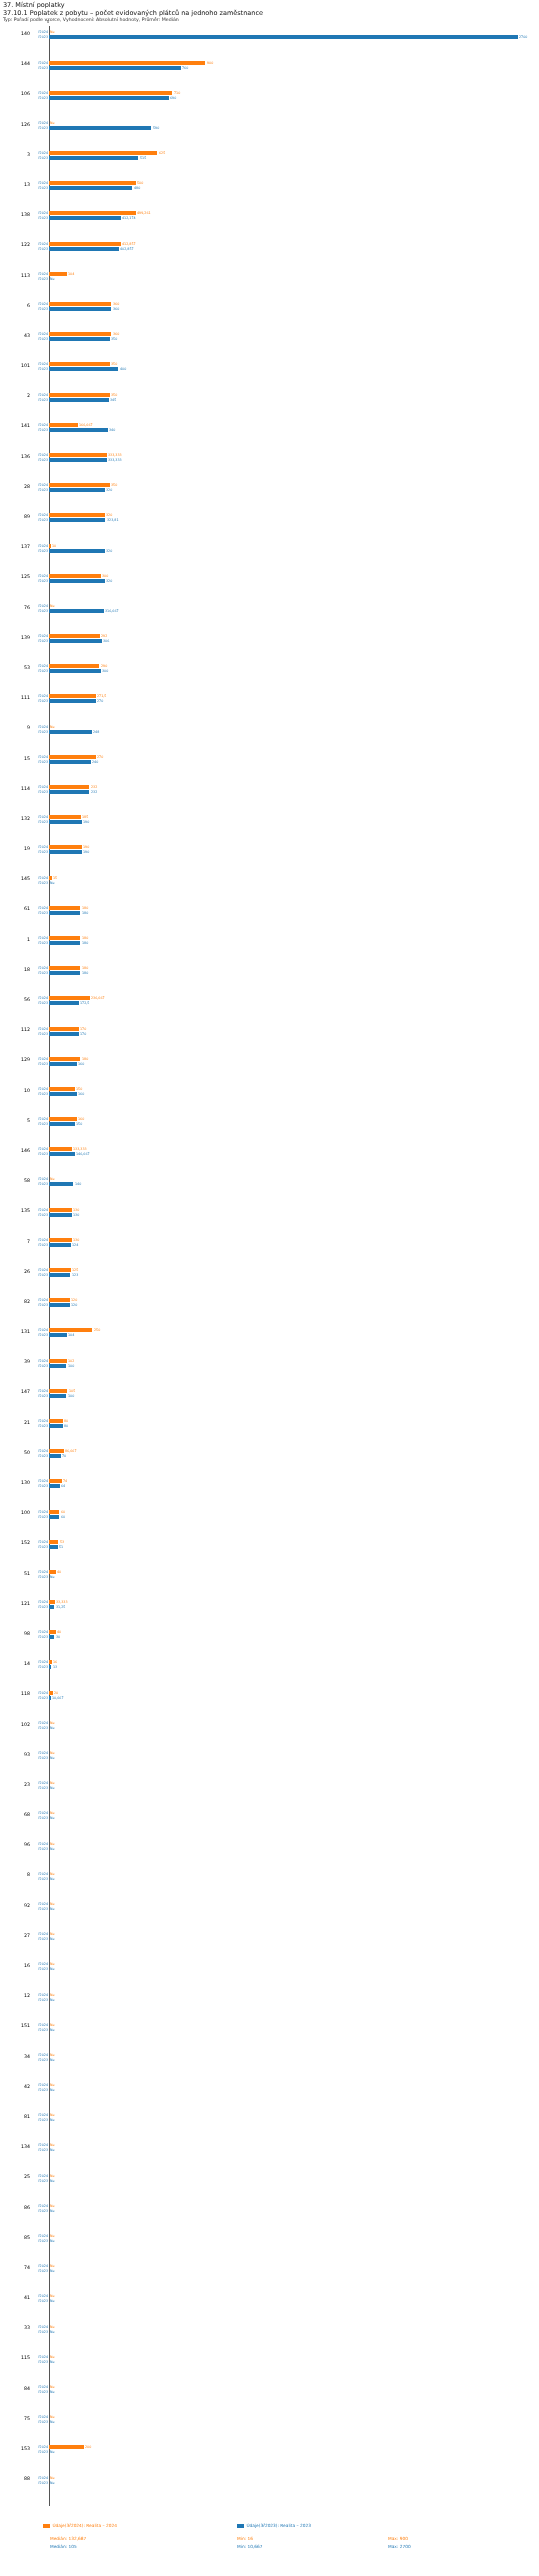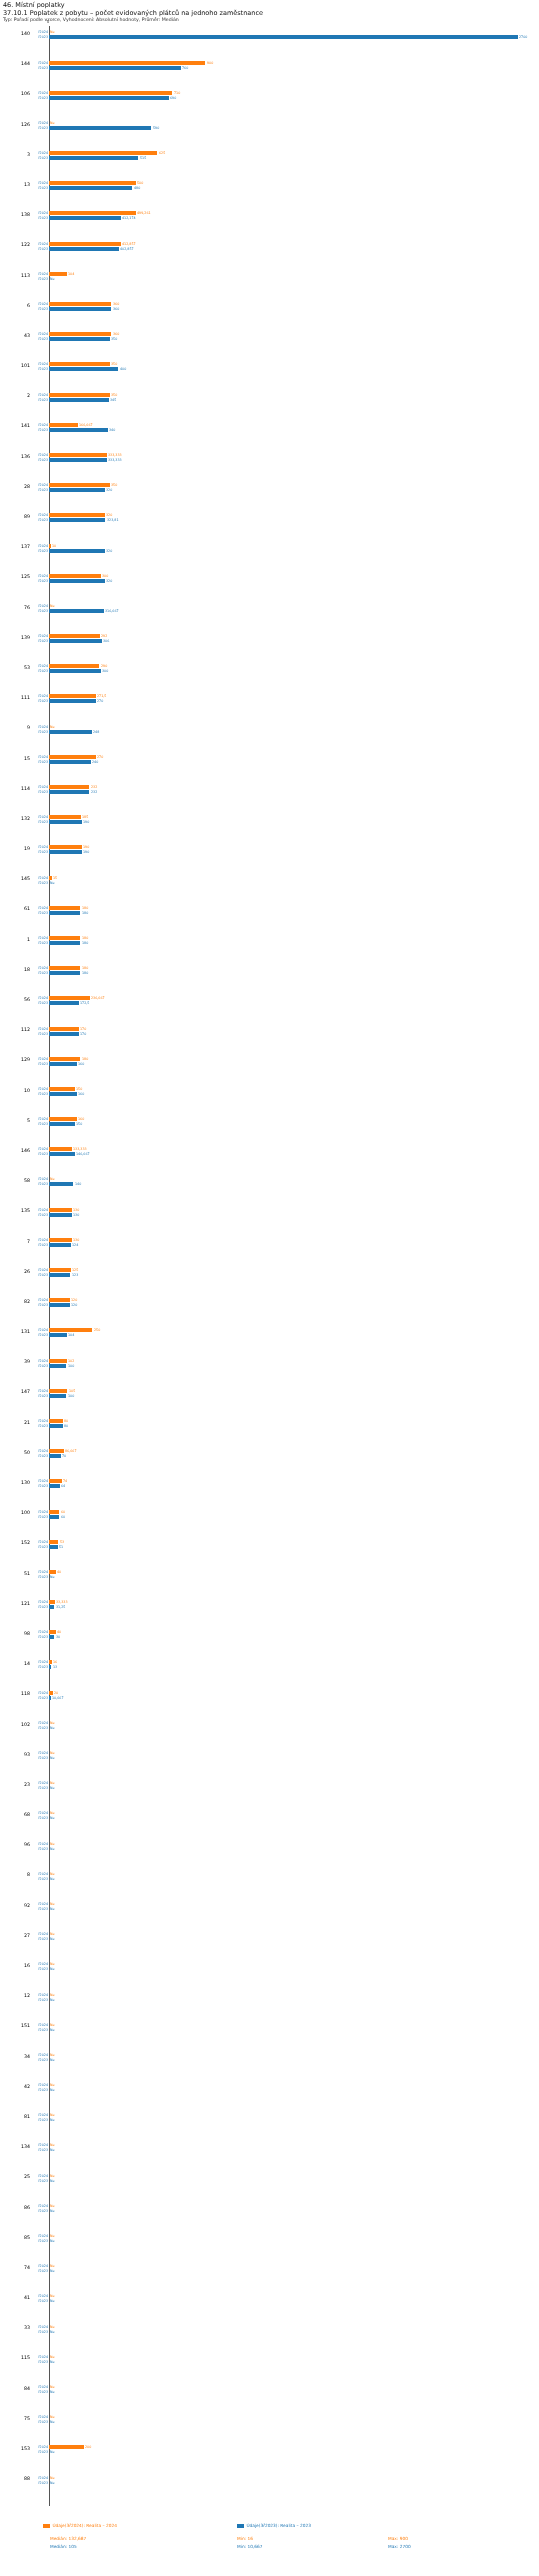--- a/index.html
+++ b/index.html
@@ -21,21 +21,21 @@
   .legend{position:absolute;left:0;top:2520px;width:539px;height:56px;font-size:4.3px;color:#111;}
   .legend .sw{display:inline-block;width:7.2px;height:3.6px;vertical-align:middle;margin-right:2.2px;}
   .legend .item{position:absolute;}
   .statline{position:absolute;font-size:4.3px;}
   .stat-b{color:#1f77b4;}
   .stat-o{color:#ff7f0e;}
 </style>
 </head>
 <body>
 
-<div class="title">46. Místní poplatky</div>
+<div class="title">37. Místní poplatky</div>
 <div class="subtitle">37.10.1 Poplatek z pobytu – počet evidovaných plátců na jednoho zaměstnance</div>
 <div class="subnote">Typ: Pořadí podle vzorce, Vyhodnocení: Absolutní hodnoty, Průměr: Medián</div>
 
 <div id="plot">
     <div class="axiszero" style="left: 49px; height: 2480px;"></div>
     <div class="ticklabel" style="left: 47px; top: -6.5px;">0</div>
     <div class="rowlabel" style="left: 0px; width: 30px; top: 5px;">140</div>
     <div class="yearlabel" style="left: 32px; width: 16px; top: 4.3px;">ř2024</div>
     <div class="vallabel y2024" style="left: 50px; top: 4.3px;">Ne</div>
     <div class="yearlabel" style="left: 32px; width: 16px; top: 9.3px;">ř2023</div>

